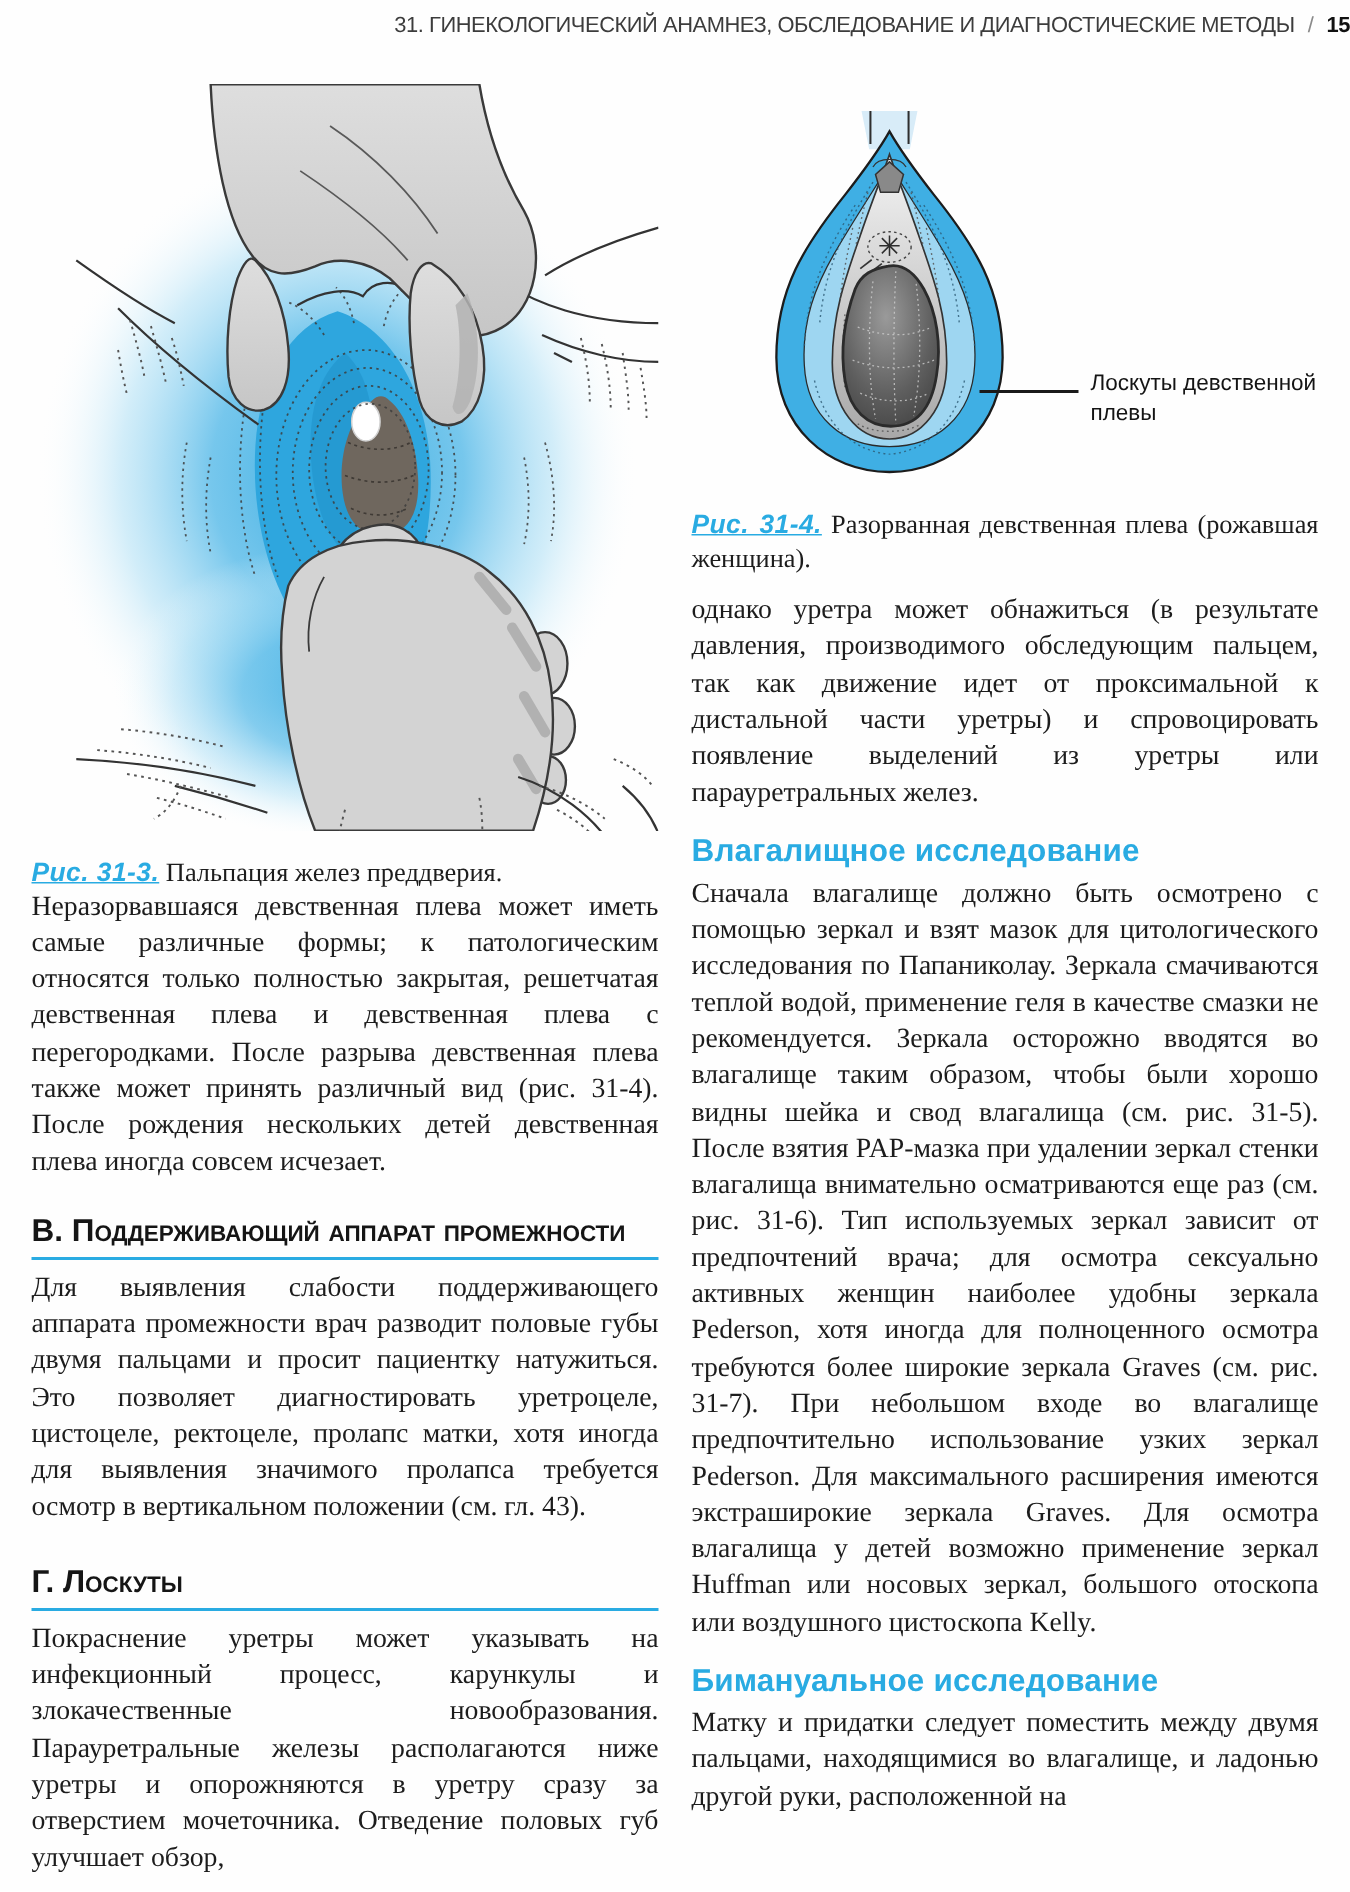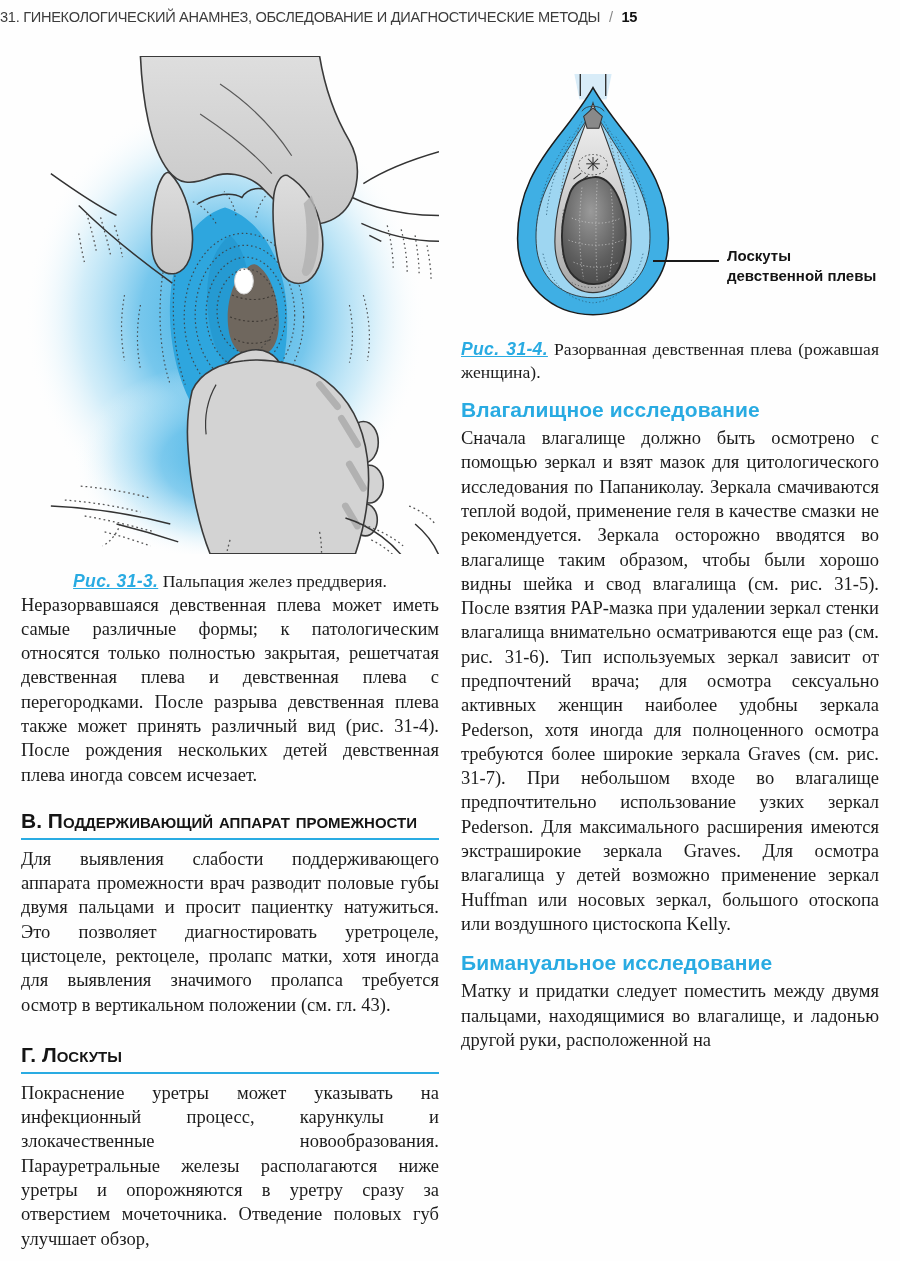--- a/index.html
+++ b/index.html
@@ -1,36 +1,36 @@
 <!DOCTYPE html>
 <html lang="ru"><head>
 <meta charset="utf-8">
 <style>
   html,body{margin:0;padding:0;background:#fff;}
   .page{position:relative;width:900px;height:1261px;background:#fefefe;overflow:hidden;
         font-family:"Liberation Serif",serif;color:#1c1c1c;}
   
-  .pagehead{padding-top:9px;text-align:left;font-family:"Liberation Sans",sans-serif;
-            font-size:14.6px;letter-spacing:-0.3px;color:#3c3c3c;white-space:nowrap;}
+  .pagehead{padding-top:9px;text-align:right;font-family:"Liberation Sans",sans-serif;
+            font-size:14.6px;letter-spacing:-0.3px;color:#3c3c3c;white-space:nowrap;margin-left:13px;}
   .pagehead .sep{color:#8a8a8a;padding:0 5px;}
   .pagehead .num{font-weight:bold;color:#111;}
   
   .cols{display:flex;gap:22px;padding:27px 21px 0;}
   .col{flex:1 1 0;min-width:0;}
   
   .figwrap{position:relative;}
   .fig3{height:500px;margin:4px 0 0;}
   .fig4{height:250px;margin:22px 0 0;}
   .fig4 svg{position:absolute;left:26px;top:0;}
   .leader{position:absolute;left:192px;top:186px;width:66px;height:0;border-top:2px solid #1a1a1a;}
   .figlabel-right{position:absolute;left:266px;top:172px;width:152px;
-                  font-family:"Liberation Sans",sans-serif;font-size:15px;line-height:1.3;color:#141414;font-weight:bold;}
+                  font-family:"Liberation Sans",sans-serif;font-size:15px;line-height:1.3;color:#141414;}
   
   .caption{font-size:17.6px;line-height:1.28;margin:14px 0 0;}
-  .caption.center{text-align:center;}
+  .caption.center{}
   .caption.just{text-align:justify;}
   .figno{font-family:"Liberation Sans",sans-serif;font-weight:bold;font-style:italic;
          color:#29abe2;letter-spacing:0.3px;text-decoration:underline;}
   
   .hletter{font-family:"Liberation Sans",sans-serif;font-weight:bold;font-variant:small-caps;
            font-size:21px;line-height:1.14;color:#151515;border-bottom:2.5px solid #29abe2;
            padding:0 0 5px 34px;text-indent:-34px;margin:22px 0 7px;}
   .hblue{font-family:"Liberation Sans",sans-serif;font-weight:bold;font-size:21px;
          color:#29abe2;margin:15px 0 4px;letter-spacing:0.1px;}
   
@@ -251,20 +251,21 @@
             <path d="M130,126 C128,166 128,210 130,246"></path>
             <path d="M146,136 C150,170 150,208 144,240"></path>
           </g>
         </svg>
         <div class="leader"></div>
         <div class="figlabel-right">Лоскуты девственной плевы</div>
       </div>
 
       <p class="caption just"><span class="figno">Рис. 31-4.</span> <span>Разорванная девственная плева (рожавшая женщина).</span></p>
 
+      <p class="para mt" style="margin-top:12px">однако уретра может обнажиться (в результате давления, производимого обследующим пальцем, так как движение идет от проксимальной к дистальной части уретры) и спровоцировать появление выделений из уретры или парауретральных желез.</p>
 
       <h2 class="hblue">Влагалищное исследование</h2>
       <p class="para">Сначала влагалище должно быть осмотрено с помощью зеркал и взят мазок для цитологического исследования по Папаниколау. Зеркала смачиваются теплой водой, применение геля в качестве смазки не рекомендуется. Зеркала осторожно вводятся во влагалище таким образом, чтобы были хорошо видны шейка и свод влагалища (см. рис. 31-5). После взятия PAP-мазка при удалении зеркал стенки влагалища внимательно осматриваются еще раз (см. рис. 31-6). Тип используемых зеркал зависит от предпочтений врача; для осмотра сексуально активных женщин наиболее удобны зеркала Pederson, хотя иногда для полноценного осмотра требуются более широкие зеркала Graves (см. рис. 31-7). При небольшом входе во влагалище предпочтительно использование узких зеркал Pederson. Для максимального расширения имеются экстраширокие зеркала Graves. Для осмотра влагалища у детей возможно применение зеркал Huffman или носовых зеркал, большого отоскопа или воздушного цистоскопа Kelly.</p>
 
       <h2 class="hblue">Бимануальное исследование</h2>
       <p class="para">Матку и придатки следует поместить между двумя пальцами, находящимися во влагалище, и ладонью другой руки, расположенной на</p>
 
     </div>
   </div>
 </div>

